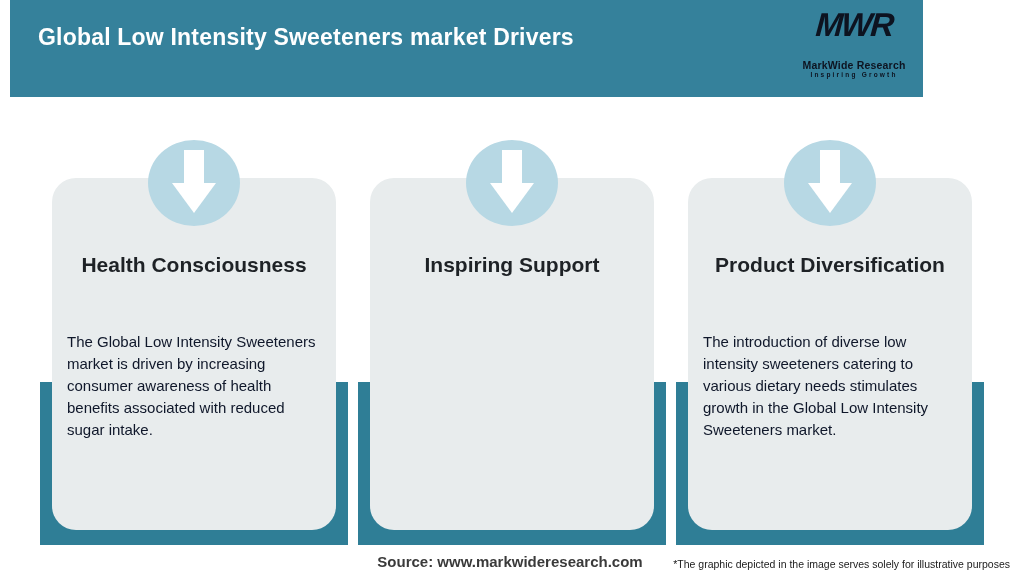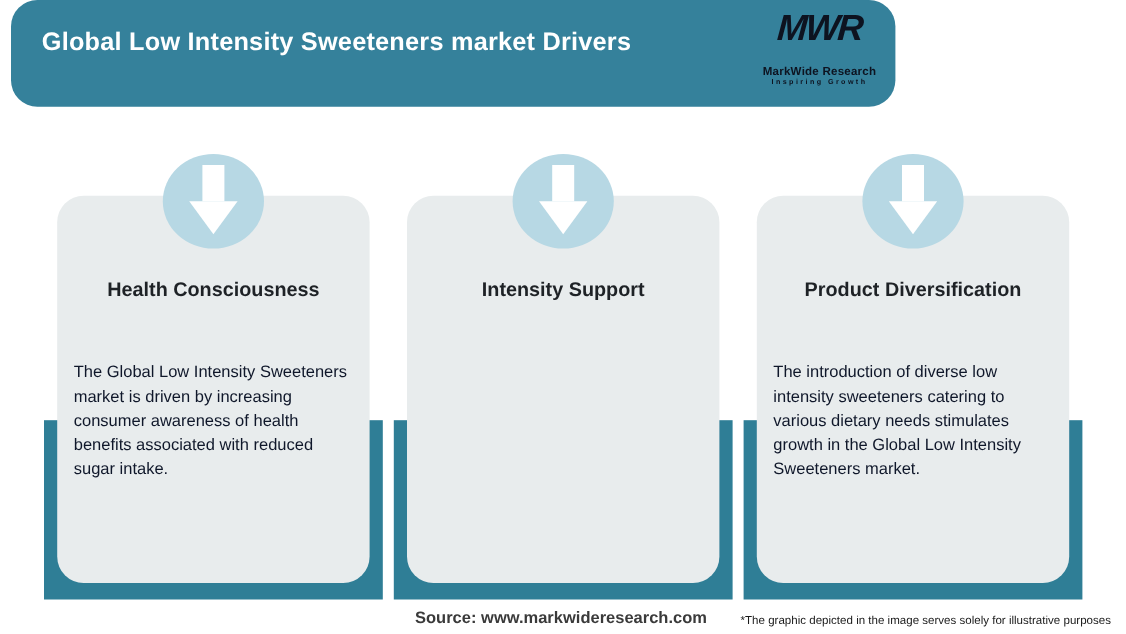--- a/index.html
+++ b/index.html
@@ -12,23 +12,22 @@
   }
   * { margin:0; padding:0; box-sizing:border-box; }
   html,body { background:#fff; }
   body { font-family:"Liberation Sans", sans-serif; }
   .canvas {
     position:relative; width:1024px; height:576px;
     background:#fff; overflow:hidden;
   }
   
   .topbar {
-    position:absolute; left:10px; top:0; width:804px; height:97px;
+    position:absolute; left:10px; top:0; width:913px; height:97px;
     background:var(--header-teal);
-    border-radius:24px;
   }
   .page-title {
     position:absolute; left:28px; top:24px;
     font-size:23px; font-weight:bold; color:#ffffff; letter-spacing:.2px;
   }
   .logo {
     position:absolute; right:14px; top:11px; width:110px; text-align:center;
     color:var(--logo-ink);
   }
   .logo-acronym {
@@ -45,21 +44,21 @@
   .band {
     position:absolute; left:0; top:242px; width:100%; height:163px;
     background:var(--band-teal); z-index:1;
   }
   .card {
     position:absolute; left:12px; right:12px; top:38px; height:352px;
     background:var(--card-bg); border-radius:24px; z-index:2;
   }
   .card-title {
     margin-top:75px; text-align:center;
-    font-size:18px; font-weight:bold; color:var(--text-dark);
+    font-size:21px; font-weight:bold; color:var(--text-dark);
   }
   .card-desc {
     margin:54px 14px 16px 15px;
     font-size:15px; line-height:22px; color:#0f172a;
   }
   .bubble {
     position:absolute; left:50%; top:0; transform:translateX(-50%);
     width:92px; height:86px; border-radius:50%;
     background:var(--arrow-circle); z-index:3;
     display:flex; flex-direction:column; align-items:center;
@@ -102,21 +101,21 @@
     </div>
     <div class="bubble">
       <span class="arrow-shaft"></span>
       <span class="arrow-head"></span>
     </div>
   </section>
 
   <section class="group group-2">
     <div class="band"></div>
     <div class="card">
-      <h2 class="card-title">Intensity Support</h2>
+      <h2 class="card-title">Inspiring Support</h2>
     </div>
     <div class="bubble">
       <span class="arrow-shaft"></span>
       <span class="arrow-head"></span>
     </div>
   </section>
 
   <section class="group group-3">
     <div class="band"></div>
     <div class="card">

